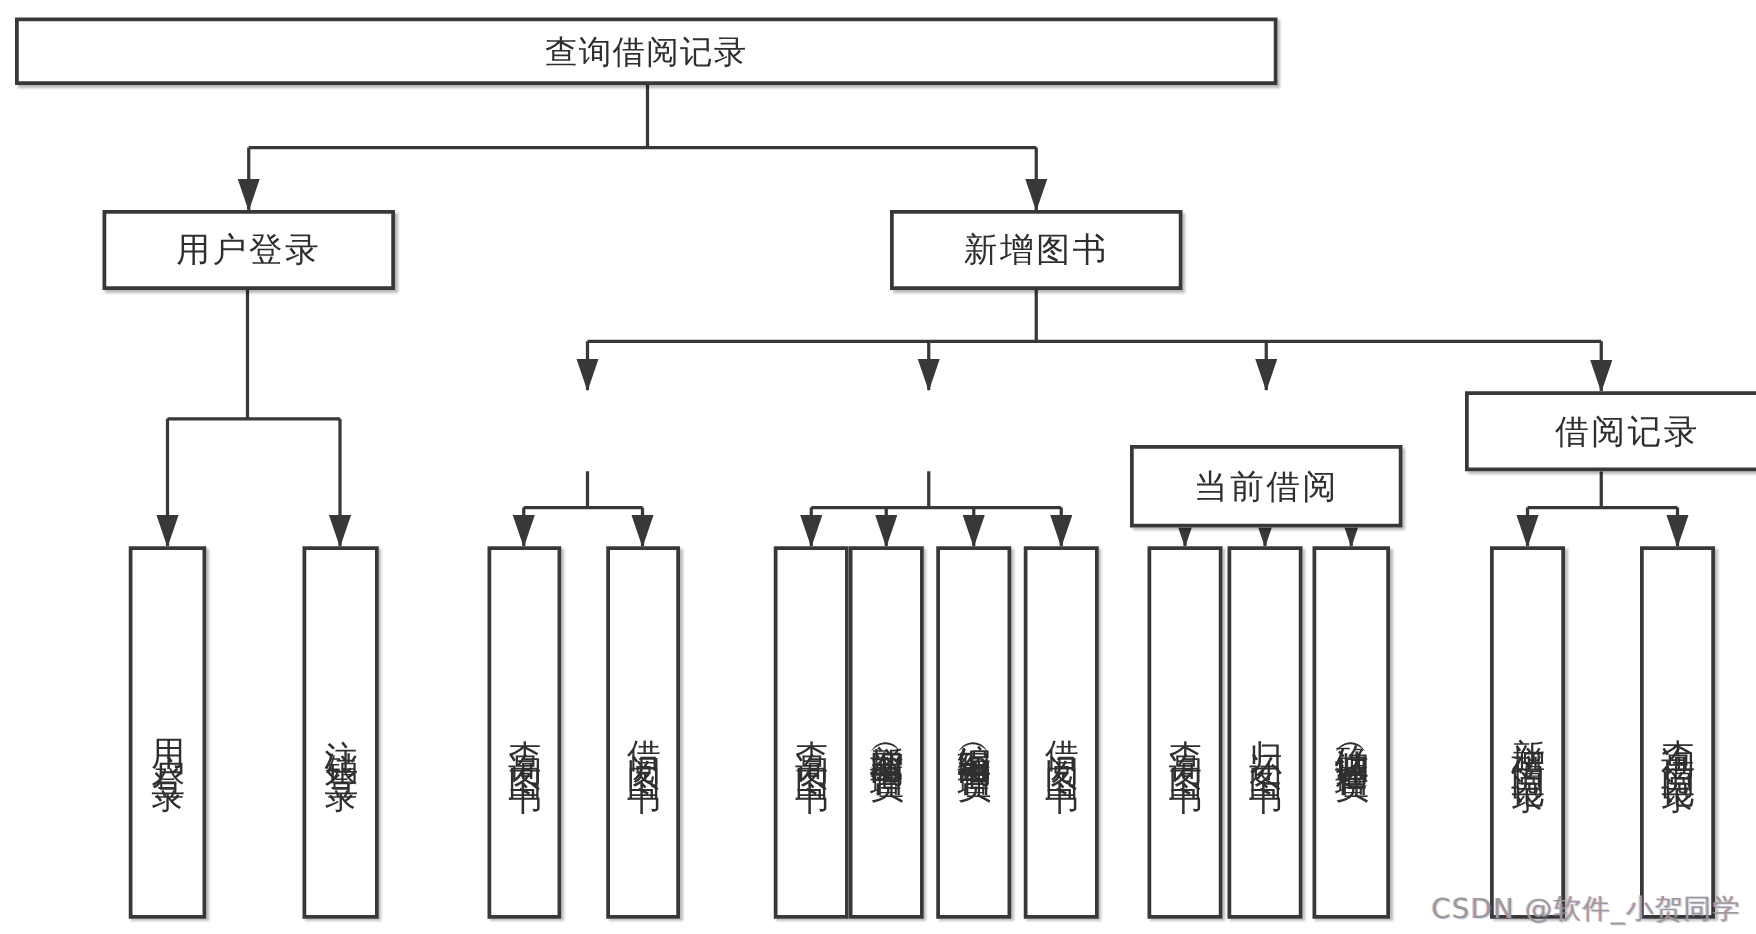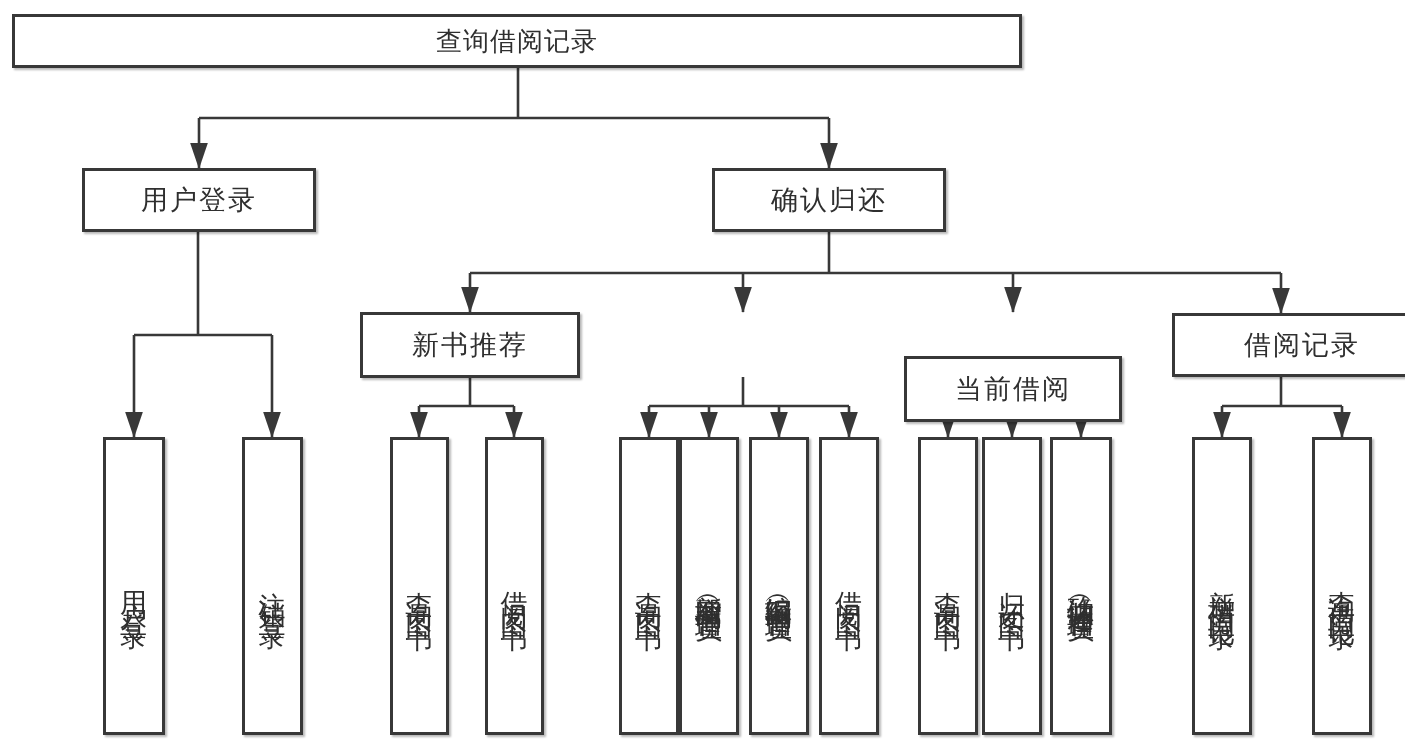--- a/index.html
+++ b/index.html
@@ -105,26 +105,23 @@
   </svg>
 
   <div class="box" style="left:12px; top:14px; width:1010px; height:54px;">
     <span class="h-label title-label">查询借阅记录</span>
   </div>
 
   <div class="box" style="left:82px; top:168px; width:234px; height:64px;">
     <span class="h-label">用户登录</span>
   </div>
   <div class="box" style="left:712px; top:168px; width:234px; height:64px;">
-    <span class="h-label">确认归还</span>
+    <span class="h-label">新增图书</span>
   </div>
 
-  <div class="box" style="left:360px; top:312px; width:220px; height:66px;">
-    <span class="h-label">新书推荐</span>
-  </div>
   <div class="box" style="left:904px; top:312px; width:218px; height:66px;margin-top:44px;">
     <span class="h-label">当前借阅</span>
   </div>
   <div class="box" style="left:1172px; top:313px; width:260px; height:64px;">
     <span class="h-label">借阅记录</span>
   </div>
 
   <div class="box" style="left:103px; top:437px; width:62px; height:298px;">
     <span class="v-label" style="letter-spacing: 11px; margin-bottom: -11px;">用户登录</span>
   </div>
@@ -162,13 +159,14 @@
     <span class="v-label" style="letter-spacing: 3px; margin-bottom: -3px;">确认归还（管理员）</span>
   </div>
 
   <div class="box" style="left:1192px; top:437px; width:60px; height:298px;">
     <span class="v-label" style="letter-spacing: 7px; margin-bottom: -7px;">新增借阅记录</span>
   </div>
   <div class="box" style="left:1312px; top:437px; width:60px; height:298px;">
     <span class="v-label" style="letter-spacing: 7px; margin-bottom: -7px;">查询借阅记录</span>
   </div>
 
+  <div id="watermark">CSDN @软件_小贺同学</div>
 </div>
 
 </body></html>

